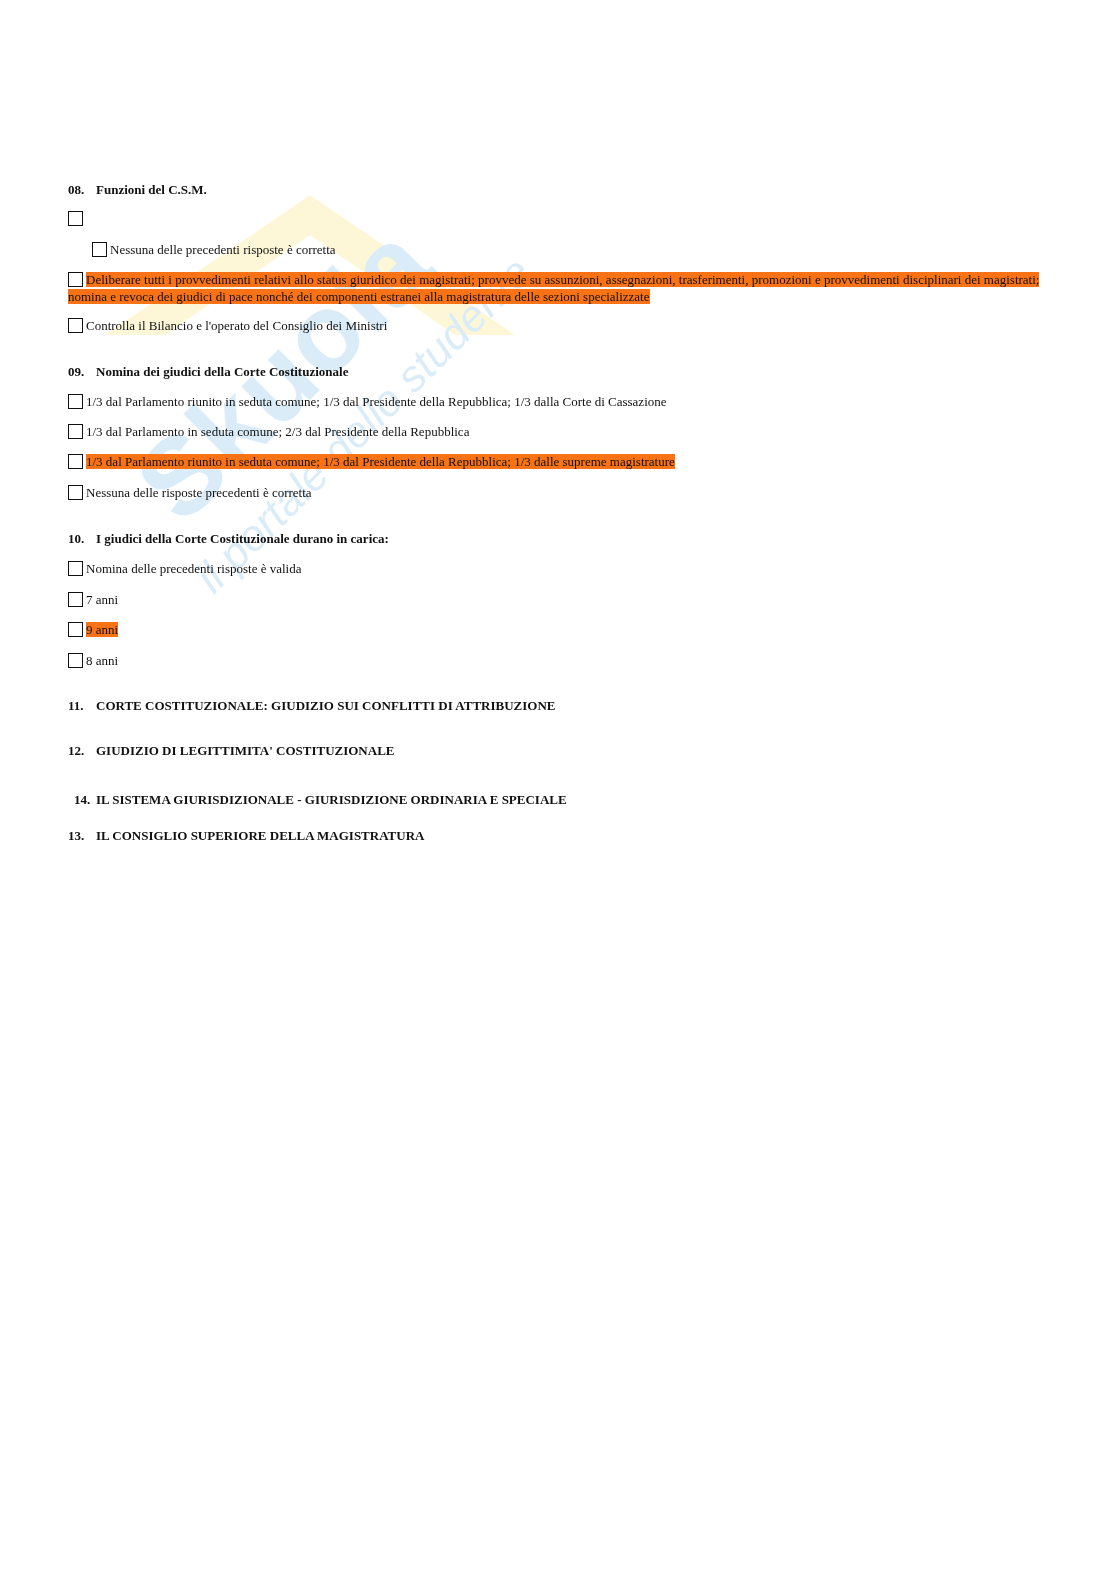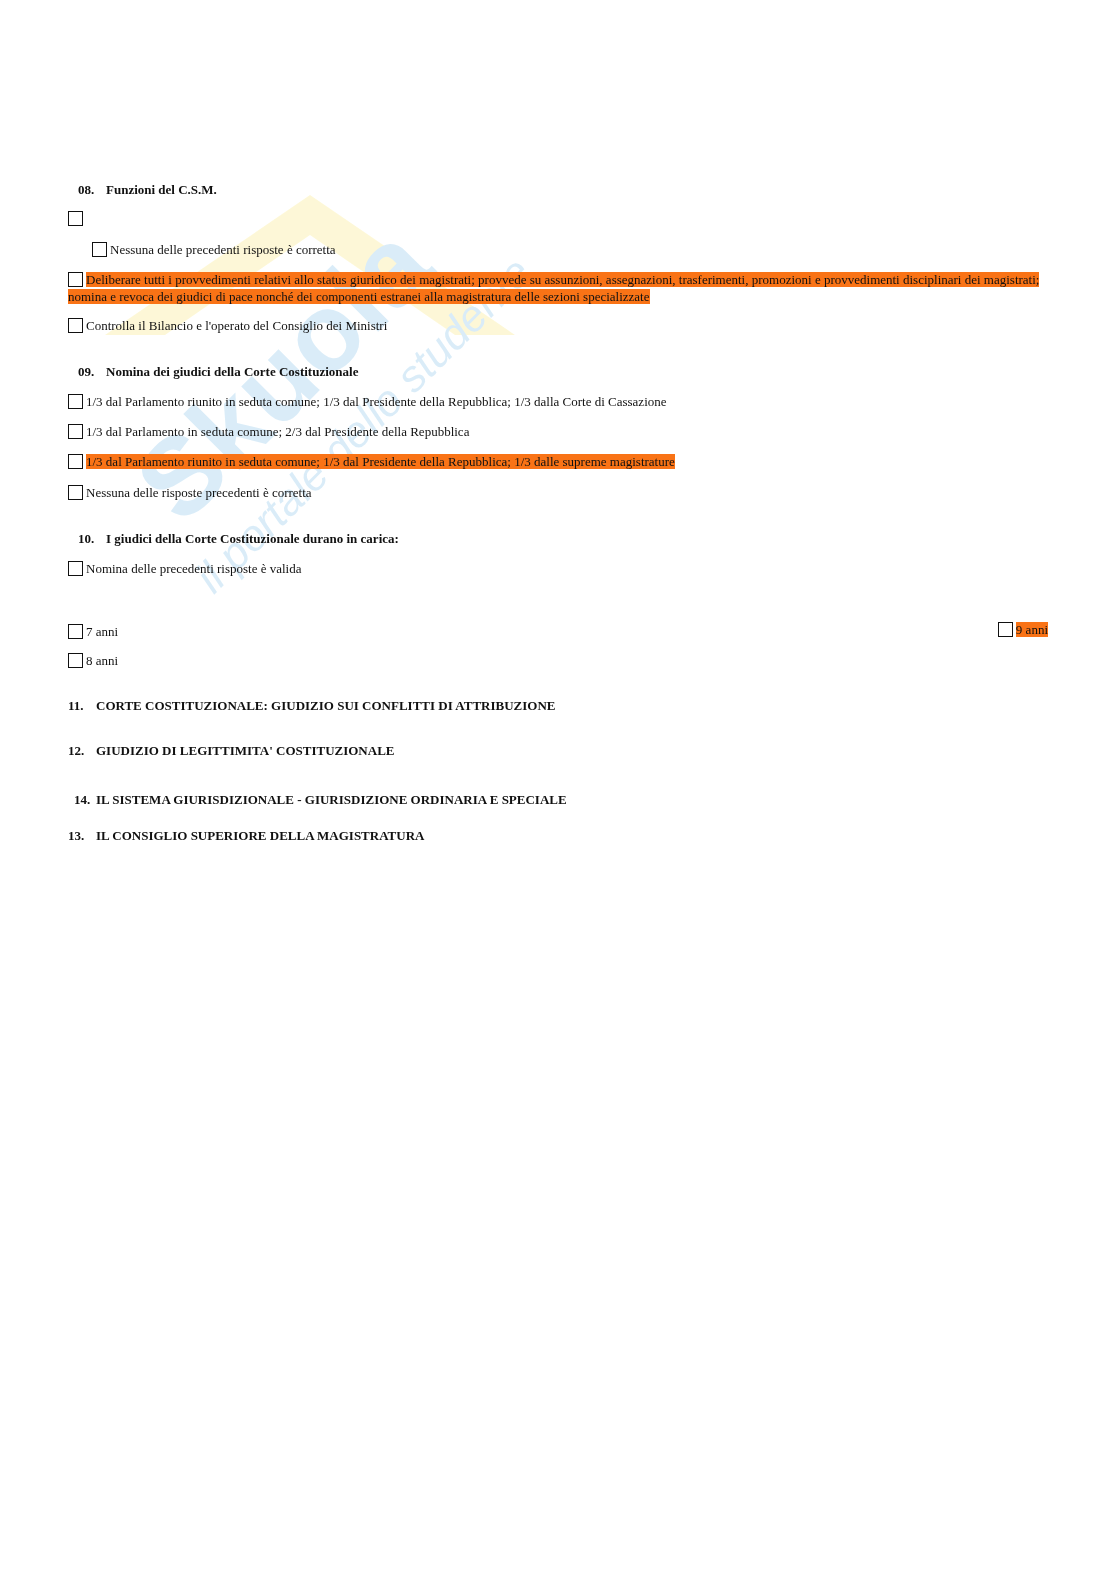--- a/index.html
+++ b/index.html
@@ -12,21 +12,21 @@
 
   
   .watermark {
     position: absolute; left: 95px; top: 185px; width: 430px; height: 430px;
     pointer-events: none; opacity: 0.16;
   }
 
   .content { position: absolute; left: 68px; top: 0; width: 980px; }
 
   .q-title {
-    position: absolute; left: 10px;
+    position: absolute; left: 0;
     font-weight: bold; font-size: 13px; white-space: nowrap;
   }
   .q-title .num { display: inline-block; width: 28px; }
 
   .opt {
     position: absolute; left: 0; font-size: 13px; line-height: 17px;
     width: 980px;
   }
   .box {
     display: inline-block; width: 15px; height: 15px; border: 1.5px solid #111;
@@ -85,24 +85,24 @@
     <div class="opt" style="top:484px;">
       <span class="box"></span><span>Nessuna delle risposte precedenti è corretta</span>
     </div>
 
     <div class="q-title" style="top:531px;">
       <span class="num">10.</span><span>I giudici della Corte Costituzionale durano in carica:</span>
     </div>
     <div class="opt" style="top:560px;">
       <span class="box"></span><span>Nomina delle precedenti risposte è valida</span>
     </div>
-    <div class="opt" style="top:591px;margin-top:32px;">
+    <div class="opt" style="top:591px;">
       <span class="box"></span><span>7 anni</span>
     </div>
-    <div class="opt" style="top:621px;text-align:right;">
+    <div class="opt" style="top:621px;">
       <span class="box"></span><span class="hl">9 anni</span>
     </div>
     <div class="opt" style="top:652px;">
       <span class="box"></span><span>8 anni</span>
     </div>
 
     <div class="section" style="top:698px;">
       <span class="num">11.</span><span>CORTE COSTITUZIONALE: GIUDIZIO SUI CONFLITTI DI ATTRIBUZIONE</span>
     </div>
     <div class="section" style="top:743px;">

